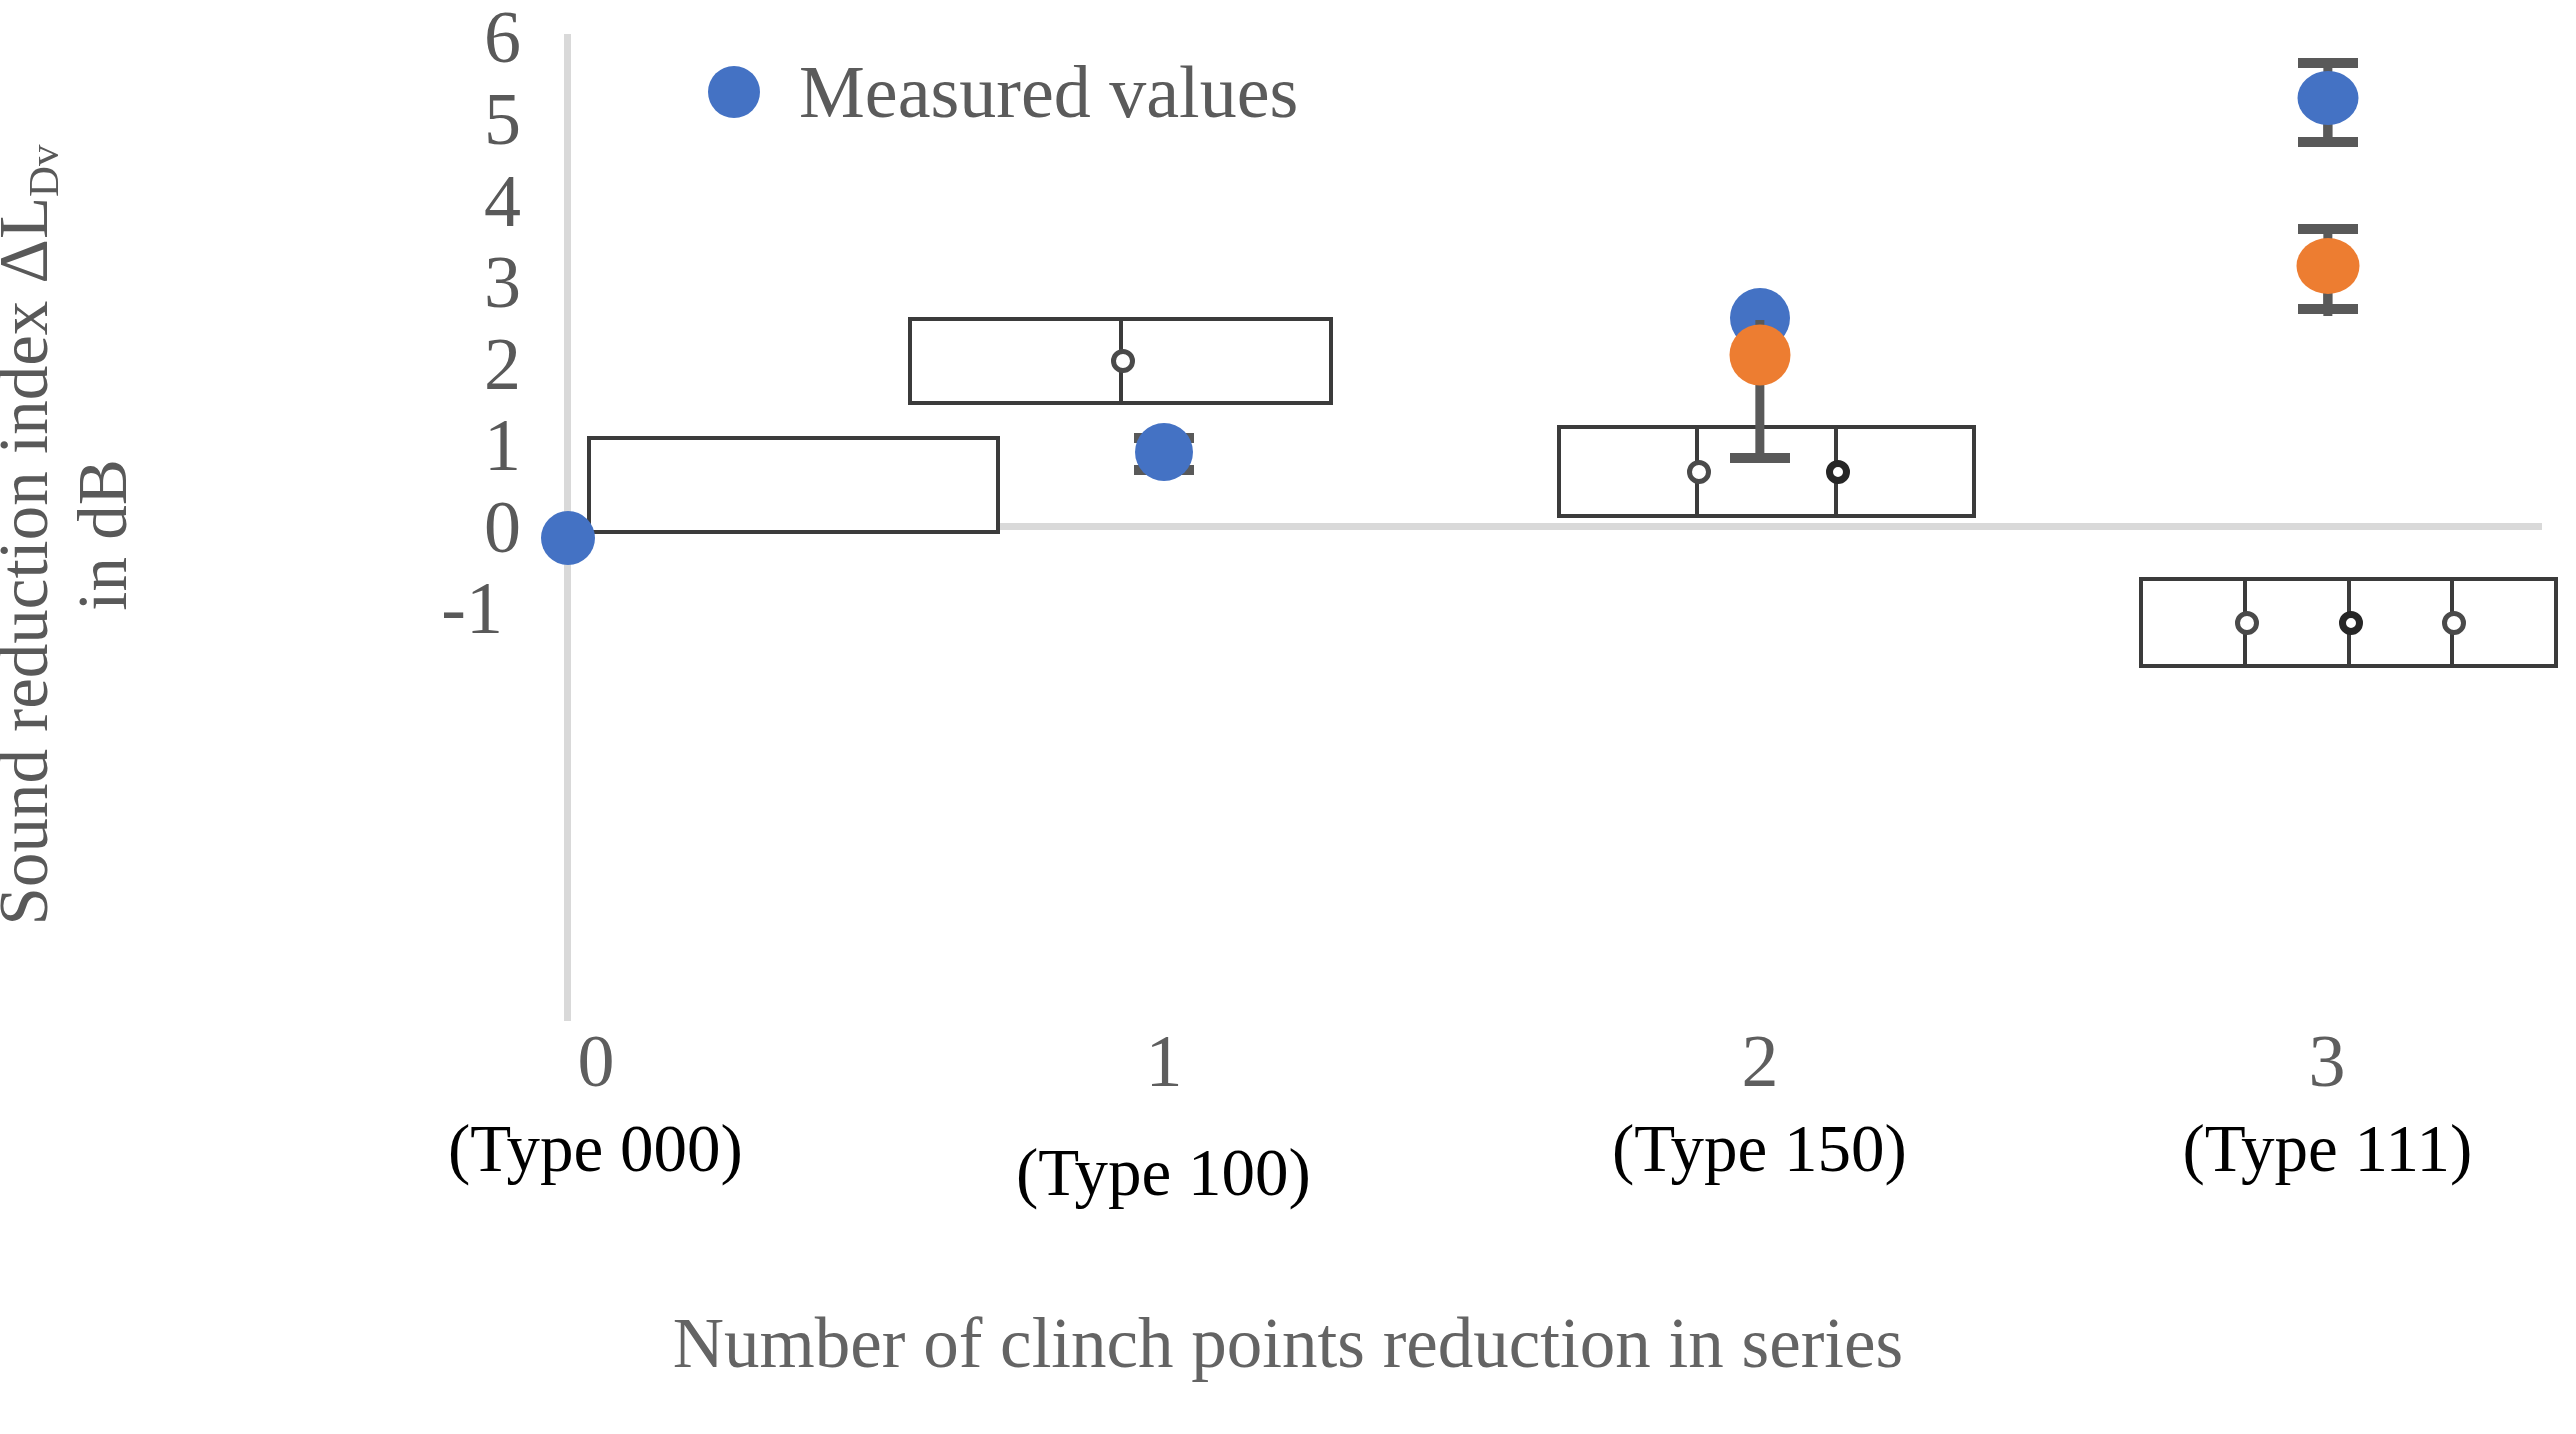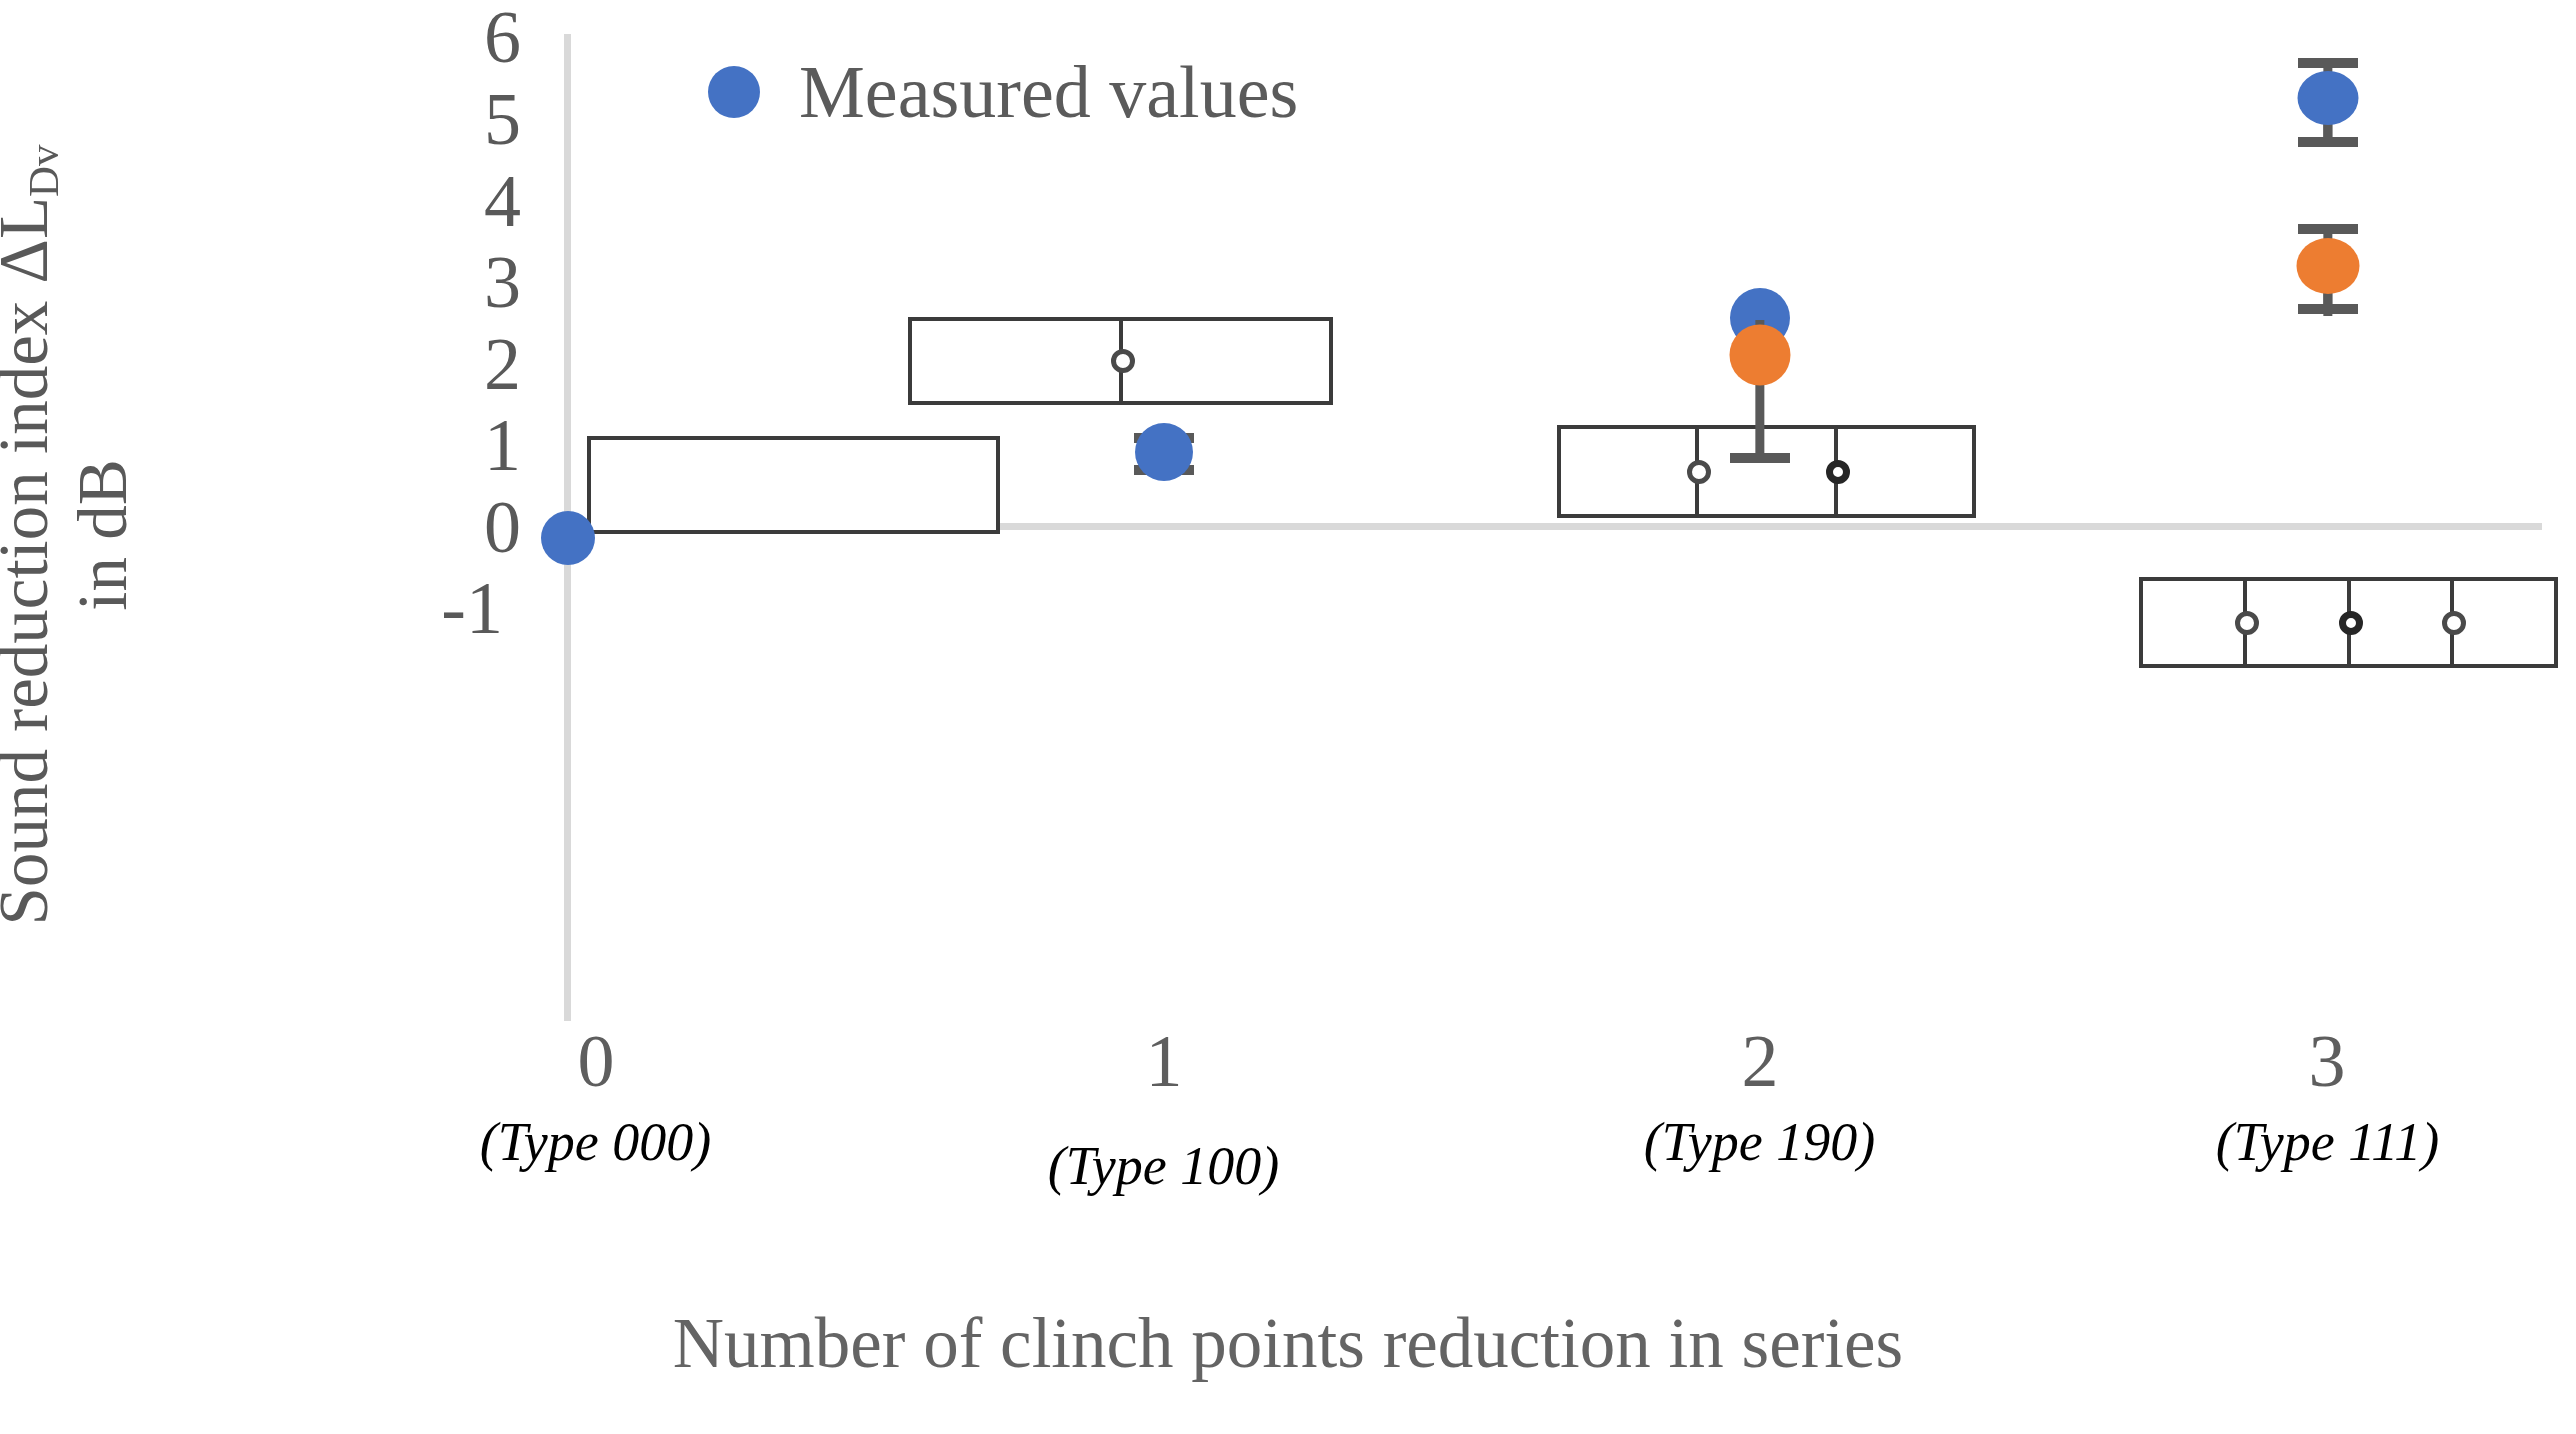--- a/index.html
+++ b/index.html
@@ -71,23 +71,22 @@
     text-align: center;
     color: #5e5e5e;
     font-size: 74px;
     line-height: 1;
   }
   .xtick-type {
     position: absolute;
     width: 521px;
     text-align: center;
     color: #000000;
-    font-size: 54px;
-    line-height: 1;
-    font-style: italic;
+    font-size: 67px;
+    line-height: 1;
   }
 
   
   #axis-y-line {
     position: absolute;
     left: 564px;
     top: 34px;
     width: 6.5px;
     height: 987px;
     background: #d9d9d9;
@@ -266,21 +265,21 @@
   <div class="errcap" style="left:2328px; top:304px;"></div>
   <div class="marker" style="left:2328px; top:266px; width:63px; height:56px; background:#ED7D31;"></div>
 
   <div class="xtick-num" style="left:475px; top:1024px;">0</div>
   <div class="xtick-num" style="left:1043px; top:1024px;">1</div>
   <div class="xtick-num" style="left:1639px; top:1024px;">2</div>
   <div class="xtick-num" style="left:2206px; top:1024px;">3</div>
 
   <div class="xtick-type" style="left:335px; top:1115px;">(Type 000)</div>
   <div class="xtick-type" style="left:903px; top:1115px;margin-top:24px;">(Type 100)</div>
-  <div class="xtick-type" style="left:1499px; top:1115px;">(Type 190)</div>
+  <div class="xtick-type" style="left:1499px; top:1115px;">(Type 150)</div>
   <div class="xtick-type" style="left:2067px; top:1115px;">(Type 111)</div>
 
   <div id="x-axis-title">Number of clinch points reduction in series</div>
 
   <div id="legend">
     <div class="legend-row">
       <span class="legend-swatch" style="background:#4472C4;"></span>
       <span class="legend-label">Measured values</span>
     </div>
   </div>

